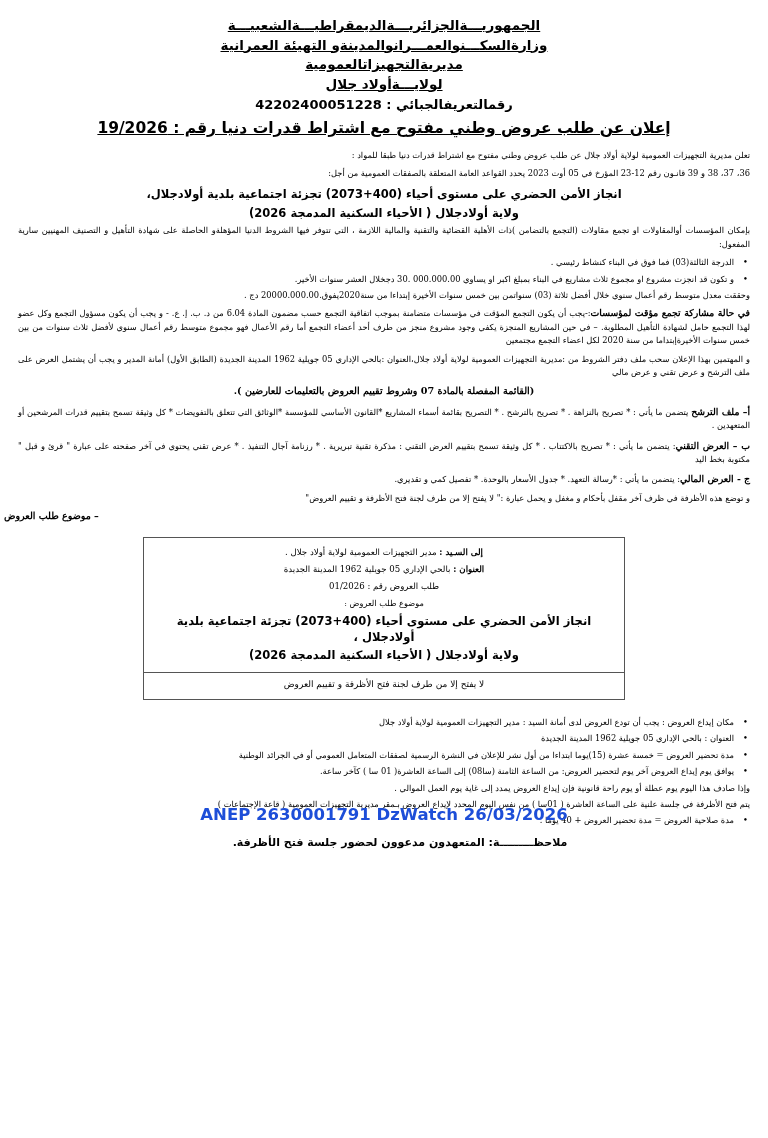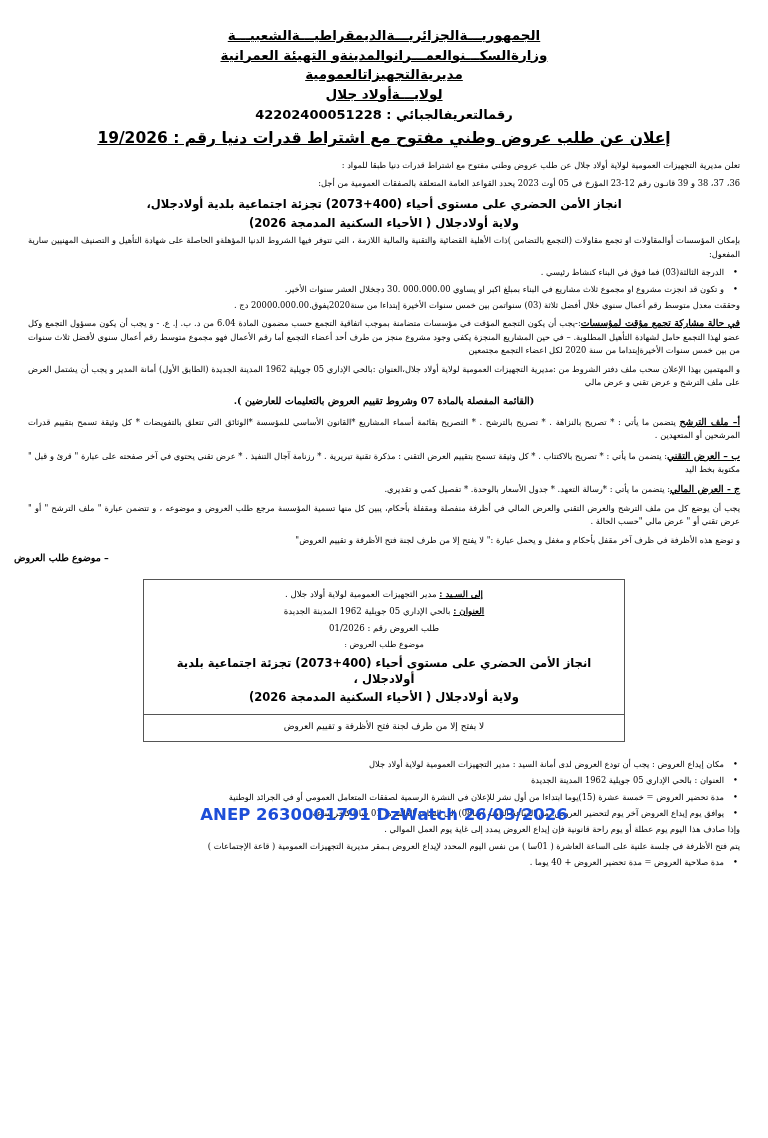--- a/index.html
+++ b/index.html
@@ -13,21 +13,21 @@
     height: 1138px;
     font-family: "DejaVu Sans", "Liberation Sans", sans-serif;
     color: #000000;
     position: relative;
     overflow: hidden;
   }
   .page {
     width: 768px;
     height: 840px;
     box-sizing: border-box;
-    padding: 14px;
+    padding: 4px;
     position: relative;
   }
 
   
   .masthead {
     text-align: center;
     padding-top: 12px;
   }
   .masthead .line {
     display: block;
@@ -73,21 +73,21 @@
   }
 
   .bold-center {
     text-align: center;
     font-weight: bold;
     font-size: 11.5px;
     line-height: 1.5;
     margin: 2px 0 2px 0;
     font-family: "DejaVu Sans", "Liberation Sans", sans-serif;
   }
-  .b { font-weight: bold; text-decoration: underline; }
+  .b { font-weight: bold; }
   .bigger { font-size: 9.3px; }
 
   ul.dashlist {
     list-style: none;
     margin: 0;
     padding: 0;
   }
   ul.dashlist li {
     font-size: 8.3px;
     line-height: 1.62;
@@ -223,21 +223,20 @@
     <p class="para">و المهتمين بهذا الإعلان سحب ملف  دفتر الشروط من :مديرية التجهيزات العمومية لولاية أولاد جلال،العنوان :بالحي الإداري  05 جويلية 1962 المدينة الجديدة (الطابق الأول) أمانة المدير و يجب أن يشتمل العرض على ملف الترشح و عرض تقني و عرض مالي</p>
 
     <div class="center-note">(القائمة المفصلة بالمادة  07 وشروط تقييم العروض بالتعليمات للعارضين ).</div>
 
     <p class="para"><span class="b bigger">أ– ملف الترشح</span><span> يتضمن ما يأتي : * تصريح بالنزاهة .    * تصريح بالترشح .    * التصريح بقائمة أسماء المشاريع *القانون الأساسي للمؤسسة *الوثائق التي تتعلق بالتفويضات   * كل وثيقة تسمح بتقييم قدرات المرشحين أو المتعهدين    .</span></p>
 
     <p class="para"><span class="b bigger">ب – العرض التقني</span><span>: يتضمن ما يأتي : * تصريح بالاكتتاب . * كل وثيقة تسمح بتقييم العرض التقني :  مذكرة تقنية تبريرية .  * رزنامة آجال التنفيذ .  * عرض تقني  يحتوي في آخر صفحته على عبارة " قرئ و قبل " مكتوبة بخط اليد</span></p>
 
     <p class="para"><span class="b bigger">ج - العرض المالي</span><span>: يتضمن ما يأتي : *رسالة التعهد.   * جدول الأسعار بالوحدة.  * تفصيل كمي و تقديري.</span></p>
 
-    <p class="para">يجب أن يوضع كل من ملف الترشح والعرض التقني والعرض المالي في أظرفة منفصلة ومقفلة بأحكام، يبين كل منها تسمية  المؤسسة مرجع طلب العروض و موضوعه ، و تتضمن عبارة   " ملف الترشح " أو  " عرض تقني أو " عرض مالي "حسب الحالة .</p>
     <p class="para">و توضع هذه الأظرفة في ظرف آخر مقفل بأحكام و مغفل و يحمل عبارة :" لا يفتح إلا من طرف لجنة فتح الأظرفة و تقييم العروض"</p>
   </div>
 
   <div class="offer-heading">– موضوع طلب العروض</div>
 
   <div class="offer-box" style="border-color: rgb(85, 85, 85);">
     <div class="offer-top">
       <div class="ln"><span class="b">إلى السـيد :</span> <span>مدير التجهيزات العمومية لولاية أولاد جلال  .</span></div>
       <div class="ln"><span class="b">العنوان :</span> <span>بالحي الإداري  05 جويلية 1962 المدينة الجديدة</span></div>
       <div class="ln">طلب العروض رقم : 01/2026</div>
@@ -253,17 +252,18 @@
     <ul class="dashlist">
       <li>مكان إيداع العروض : يجب أن تودع العروض لدى أمانة السيد : مدير التجهيزات العمومية لولاية أولاد جلال</li>
       <li>العنوان : بالحي الإداري  05 جويلية 1962 المدينة الجديدة</li>
       <li>مدة تحضير العروض = خمسة عشرة (15)يوما  ابتداءا  من  أول نشر للإعلان في النشرة الرسمية لصفقات المتعامل العمومي أو في الجرائد الوطنية</li>
       <li>يوافق يوم إيداع العروض آخر يوم لتحضير العروض: من الساعة الثامنة (سا08) إلى الساعة العاشرة( 01 سا ) كآخر ساعة.</li>
       <li class="nobullet">وإذا صادف هذا اليوم يوم عطلة أو يوم راحة قانونية فإن إيداع العروض يمدد إلى غاية يوم العمل الموالي .</li>
       <li class="nobullet">يتم فتح الأظرفة  في جلسة علنية على الساعة العاشرة ( 01سا ) من نفس اليوم المحدد لإيداع العروض بـمقر مديرية التجهيزات العمومية ( قاعة الإجتماعات )</li>
       <li>مدة صلاحية العروض  = مدة تحضير العروض + 40 يوما .</li>
     </ul>
 
+    <div class="remark"><span>ملاحظـــــــــة:</span><span> المتعهدون مدعوون لحضور جلسة فتح الأظرفة.</span></div>
   </div>
 
   <div class="footer" style="color: #1d4ed8;">ANEP 2630001791 DzWatch 26/03/2026</div>
 
 </div>
 
 </body></html>

